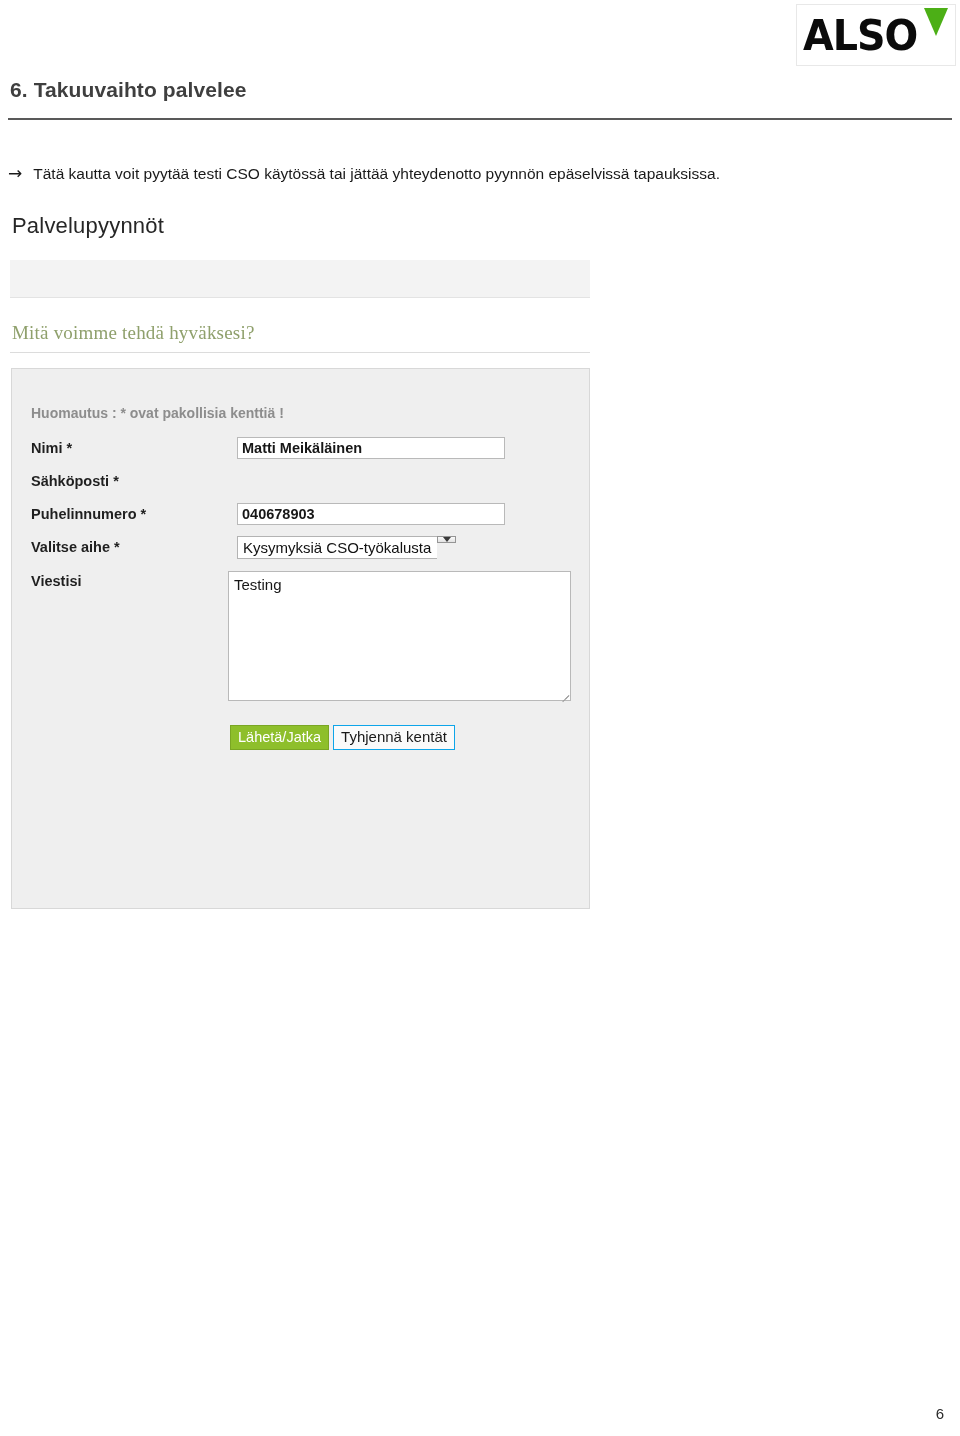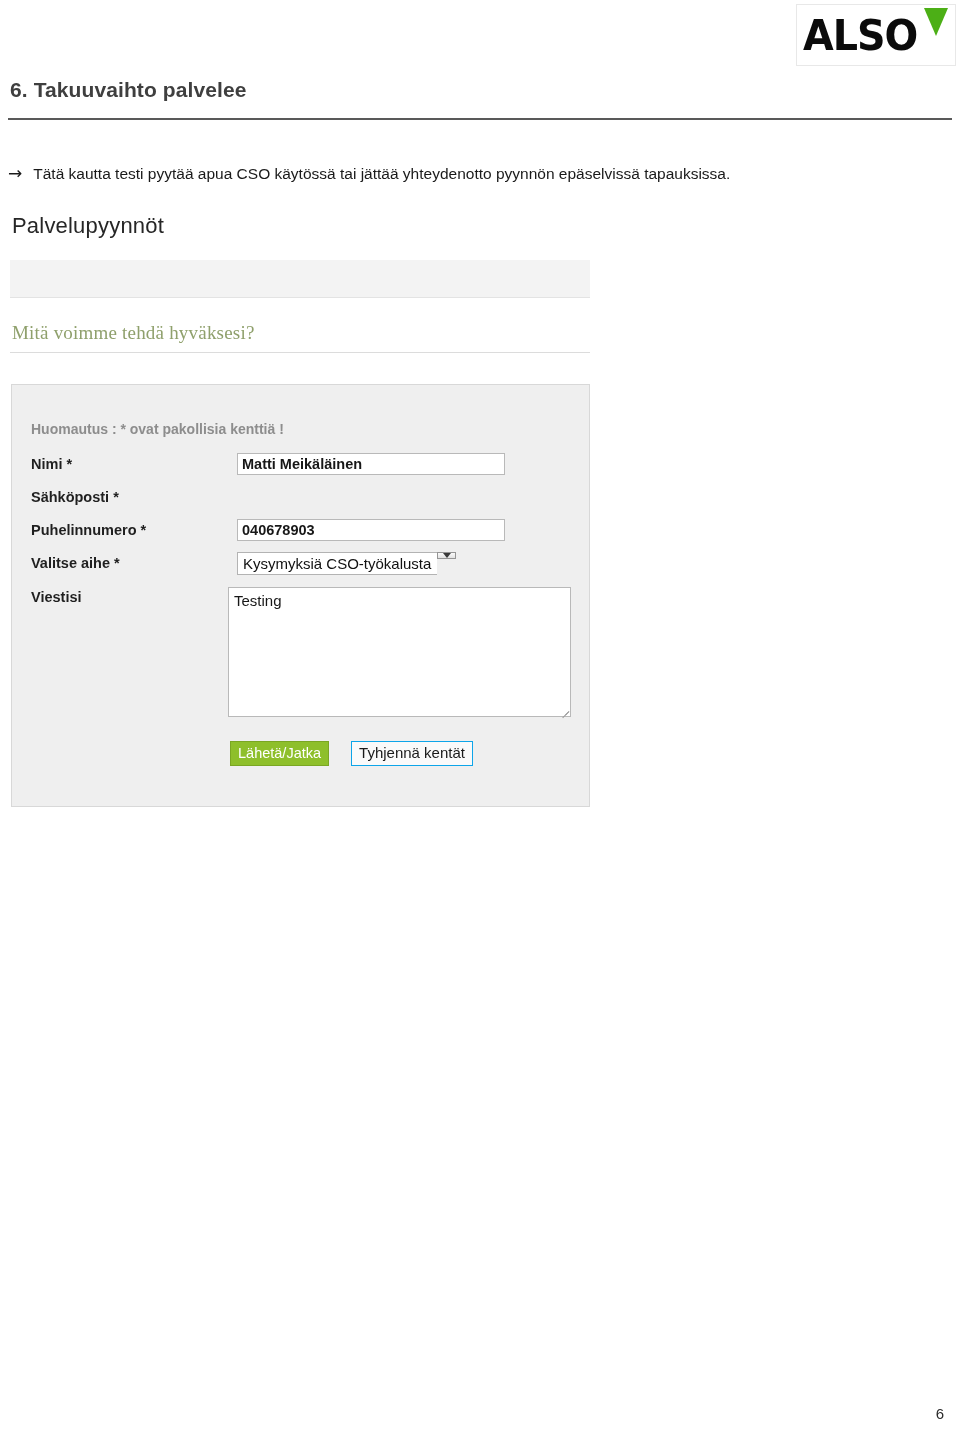--- a/index.html
+++ b/index.html
@@ -137,23 +137,23 @@
     top: 147px;
     width: 580px;
     height: 0;
     border-top: 1px solid #dcdcdc;
   }
 
   
   .form-panel {
     position: absolute;
     left: 11px;
-    top: 179px;
+    top: 163px;
     width: 579px;
-    height: 423px;
+    height: 541px;
     background: #efefef;
     border: 1px solid #d8d8d8;
     box-sizing: border-box;
   }
   .note-line {
     position: absolute;
     left: 19px;
     top: 36px;
     font-family: "Liberation Sans", sans-serif;
     font-size: 14px;
@@ -281,21 +281,21 @@
   }
   .msg-grip span:nth-child(1) { top: 8px; width: 9px; }
   .msg-grip span:nth-child(2) { top: 8px; width: 5px; right: 0; }
 
   .btn-row {
     position: absolute;
     left: 218px;
     top: 356px;
     display: flex;
     align-items: flex-start;
-    gap: 22px;
+    gap: 4px;
   }
   .btn-primary {
     background: #8ebf2b;
     border: 1px solid #7aa623;
     color: #ffffff;
     font-family: "Liberation Sans", sans-serif;
     font-size: 14.5px;
     padding: 2px 7px 3px 7px;
     line-height: 18px;
     cursor: pointer;
@@ -329,21 +329,21 @@
 <div class="logo-box">
   <div class="logo-word">ALSO</div>
   <div class="logo-tri"></div>
 </div>
 
 <div class="doc-heading">6. Takuuvaihto palvelee</div>
 <div class="heading-rule"></div>
 
 <div class="intro-row">
   <span class="intro-arrow">→</span>
-  <span class="intro-text">Tätä kautta testi pyytää apua CSO käytössä tai jättää yhteydenotto pyynnön epäselvissä tapauksissa.</span>
+  <span class="intro-text">Tätä kautta voit pyytää testi CSO käytössä tai jättää yhteydenotto pyynnön epäselvissä tapauksissa.</span>
 </div>
 
 <div class="shot">
 
   <div class="shot-title">Palvelupyynnöt</div>
   <div class="shot-greybar"></div>
   <div class="shot-subtitle">Mitä voimme tehdä hyväksesi?</div>
   <div class="shot-subrule"></div>
 
   <div class="form-panel">

